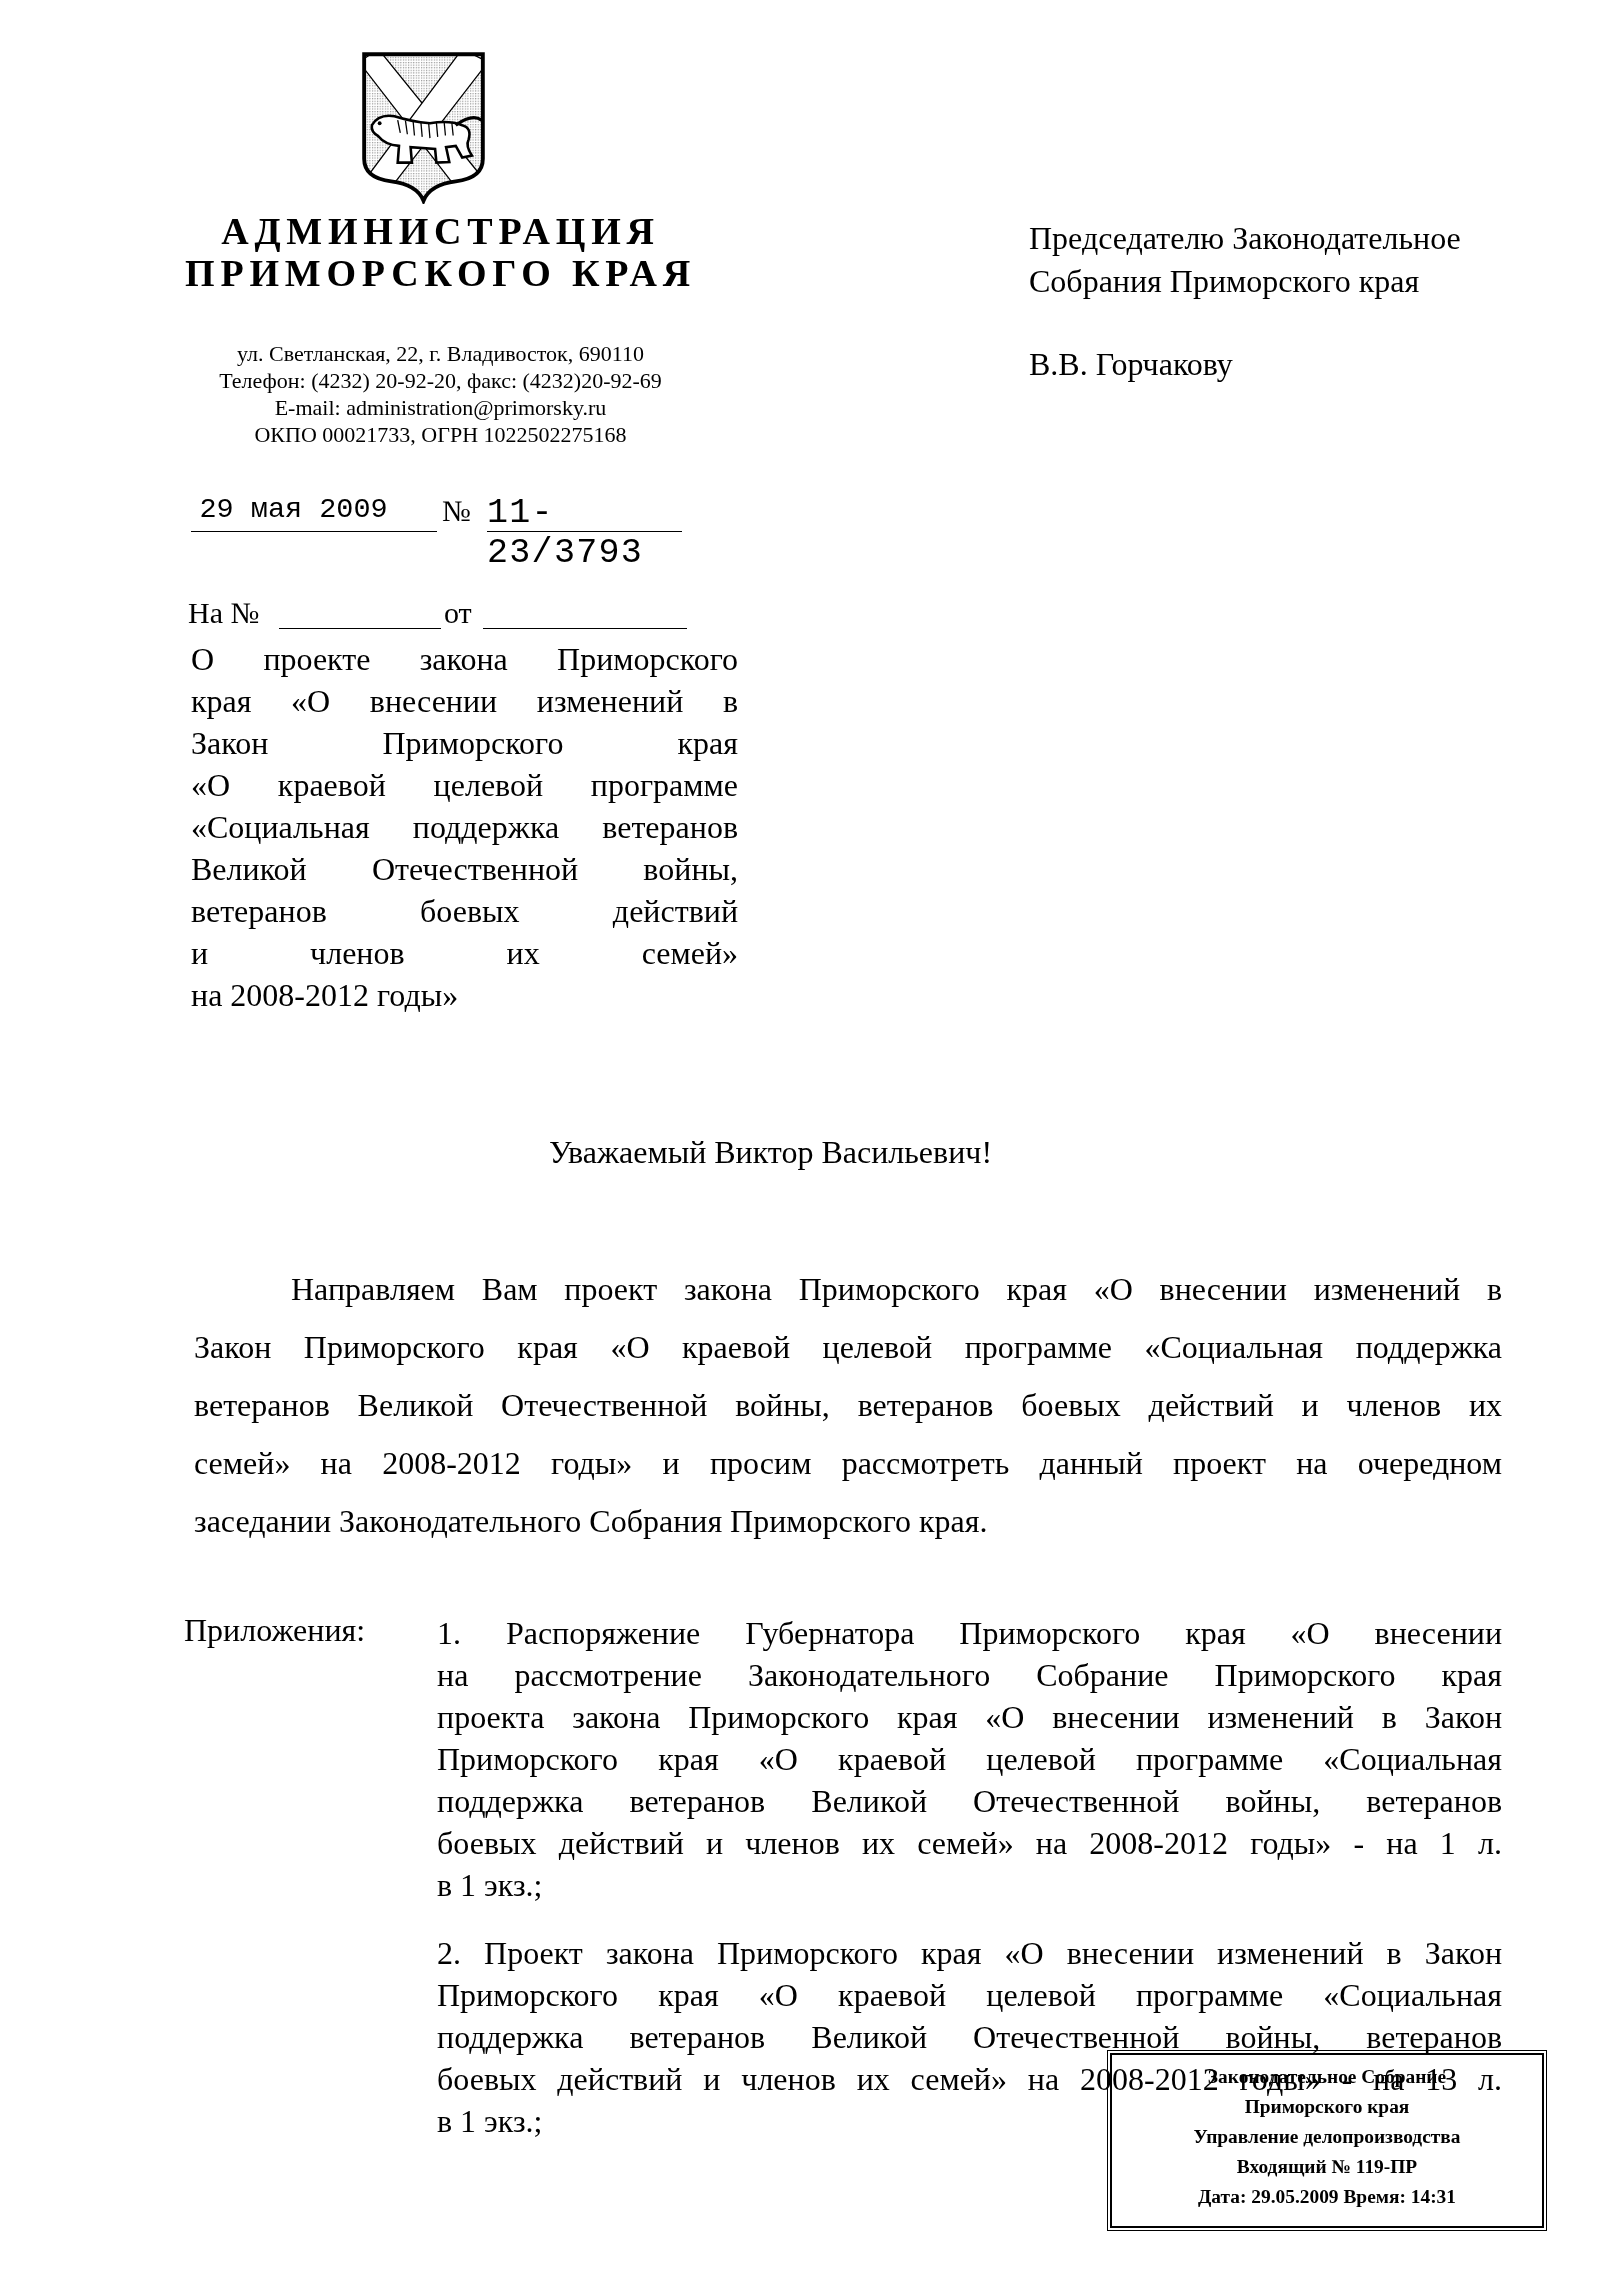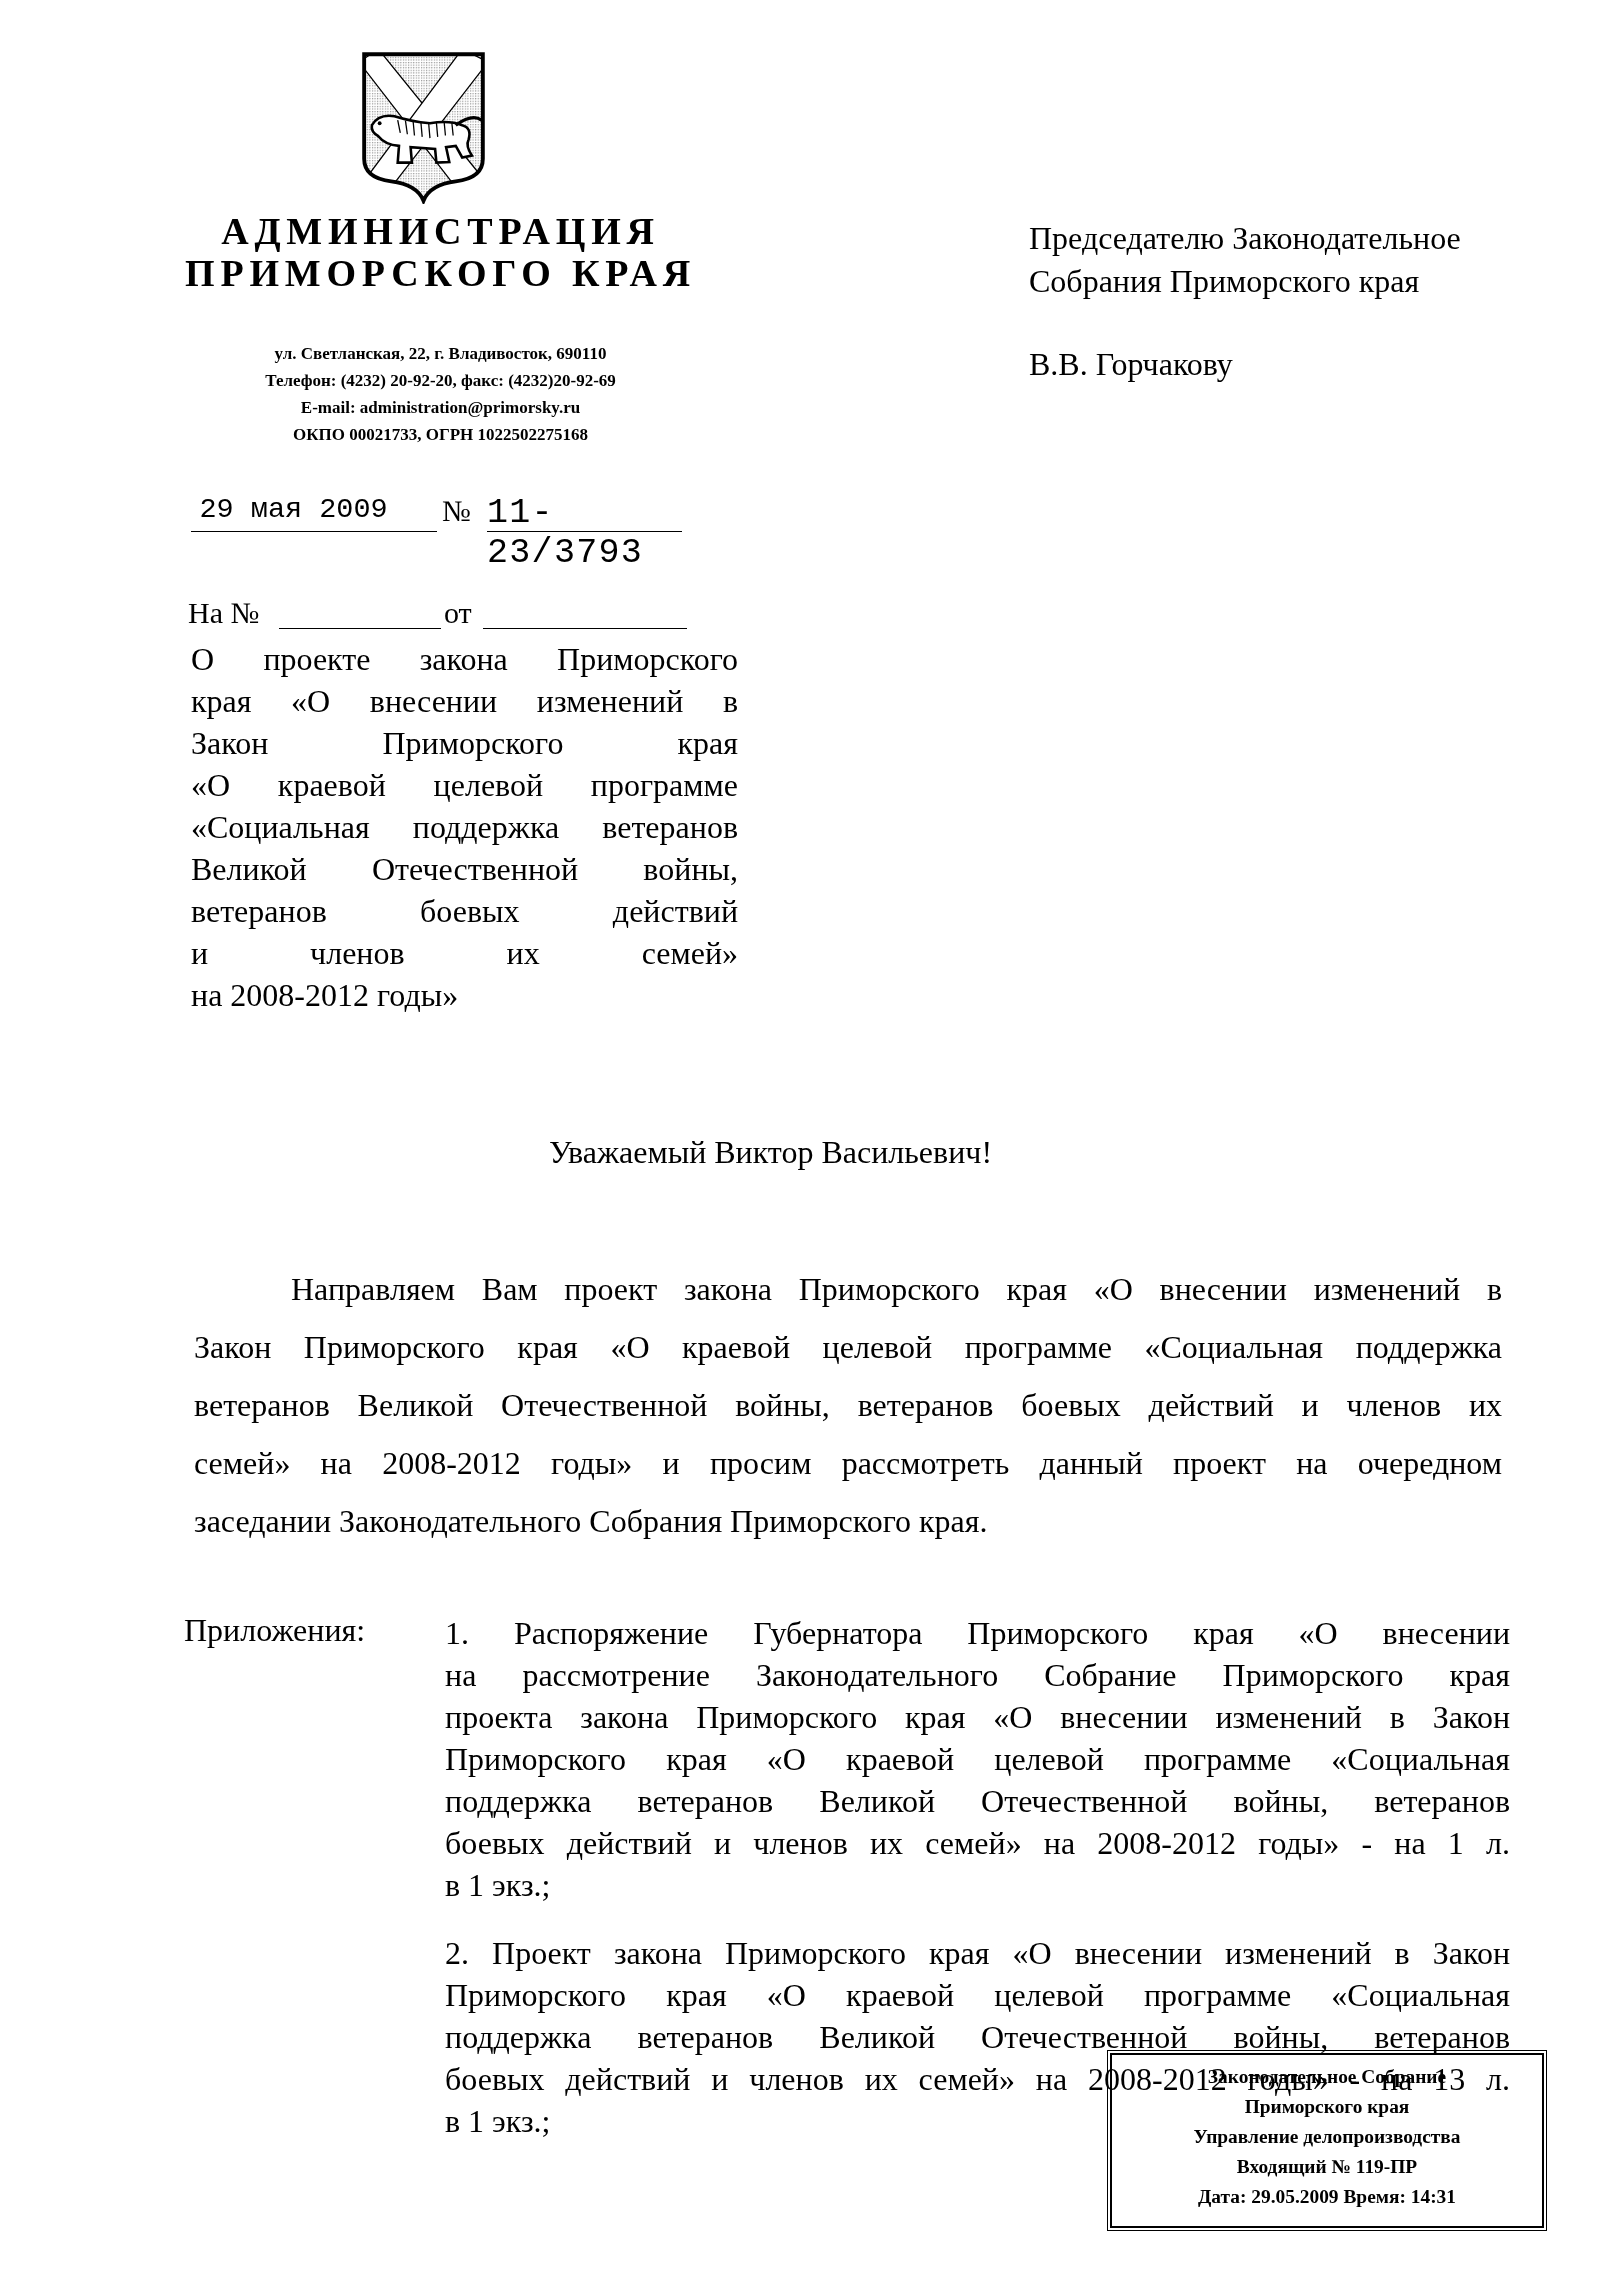--- a/index.html
+++ b/index.html
@@ -11,21 +11,21 @@
   #coat { left: 359px; top: 49px; width: 129px; height: 155px; }
 
   
   .org { left: 149px; width: 583px; text-align: center; font-weight: bold;
          font-size: 38px; letter-spacing: 5.8px; line-height: 1; }
   #org1 { top: 212px; }
   #org2 { top: 254px; }
 
   
   .contacts { left: 149px; width: 583px; top: 340px; text-align: center;
-              font-size: 17px; line-height: 27px; font-weight: bold; }
+              font-size: 22px; line-height: 27px; }
   .contacts div { white-space: nowrap; }
 
   
   .reg { top: 493px; left: 184px; width: 498px; height: 45px; }
   .reg .date { position: absolute; left: 6.5px; top: 0; width: 246px;
                font-family: "Liberation Mono", "DejaVu Sans Mono", monospace;
                font-size: 28.5px; border-bottom: 1.9px solid #000; padding-bottom: 2.6px;
                padding-left: 9px; box-sizing: border-box; height: 39px; }
   .reg .nosign { position: absolute; left: 258px; top: 1.3px; font-size: 30px; }
   .reg .num { position: absolute; left: 303px; top: 0; width: 195px;
@@ -54,21 +54,21 @@
   .greeting span { margin-left: -78px; display: inline-block; }
 
   
   .bodytext { left: 194px; top: 1260px; width: 1308px; font-size: 32px; line-height: 58px; }
   .bodytext div { white-space: nowrap; text-align: justify; text-align-last: justify; }
   .bodytext div.first { padding-left: 97px; }
   .bodytext div.last { text-align-last: left; }
 
   
   .att-label { left: 184px; top: 1612px; font-size: 32px; }
-  .att { left: 437px; width: 1065px; font-size: 32px; line-height: 42px; margin-left: 8px; }
+  .att { left: 437px; width: 1065px; font-size: 32px; line-height: 42px; }
   .att div { white-space: nowrap; text-align: justify; text-align-last: justify; }
   .att div.last { text-align-last: left; }
   #att1 { top: 1612px; }
   #att2 { top: 1932px; }
 
   
   .stamp { left: 1094px; top: 2053px; width: 434px; height: 175px;
            border: 2.6px solid #000; outline: 1.3px solid #000; outline-offset: 2.6px;
            background: transparent; text-align: center; font-weight: bold;
            font-size: 19.4px; line-height: 30px; padding-top: 6.5px; box-sizing: border-box; margin-left: 16px; }

